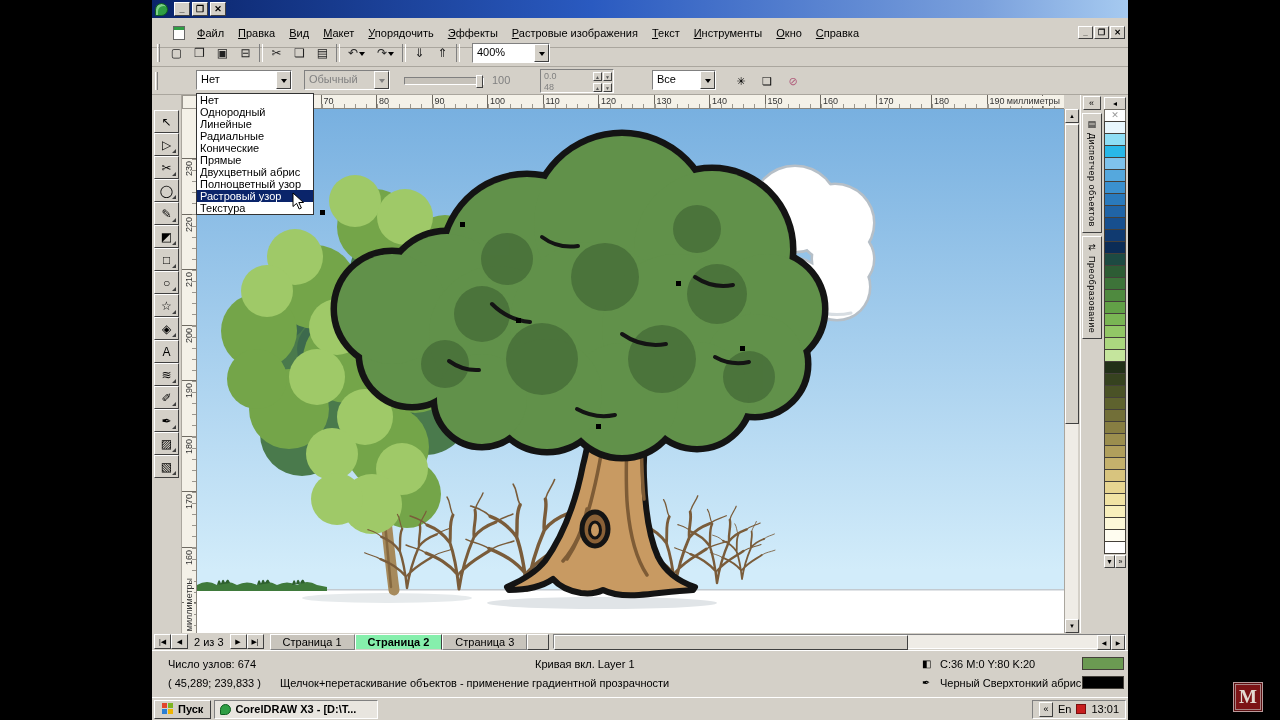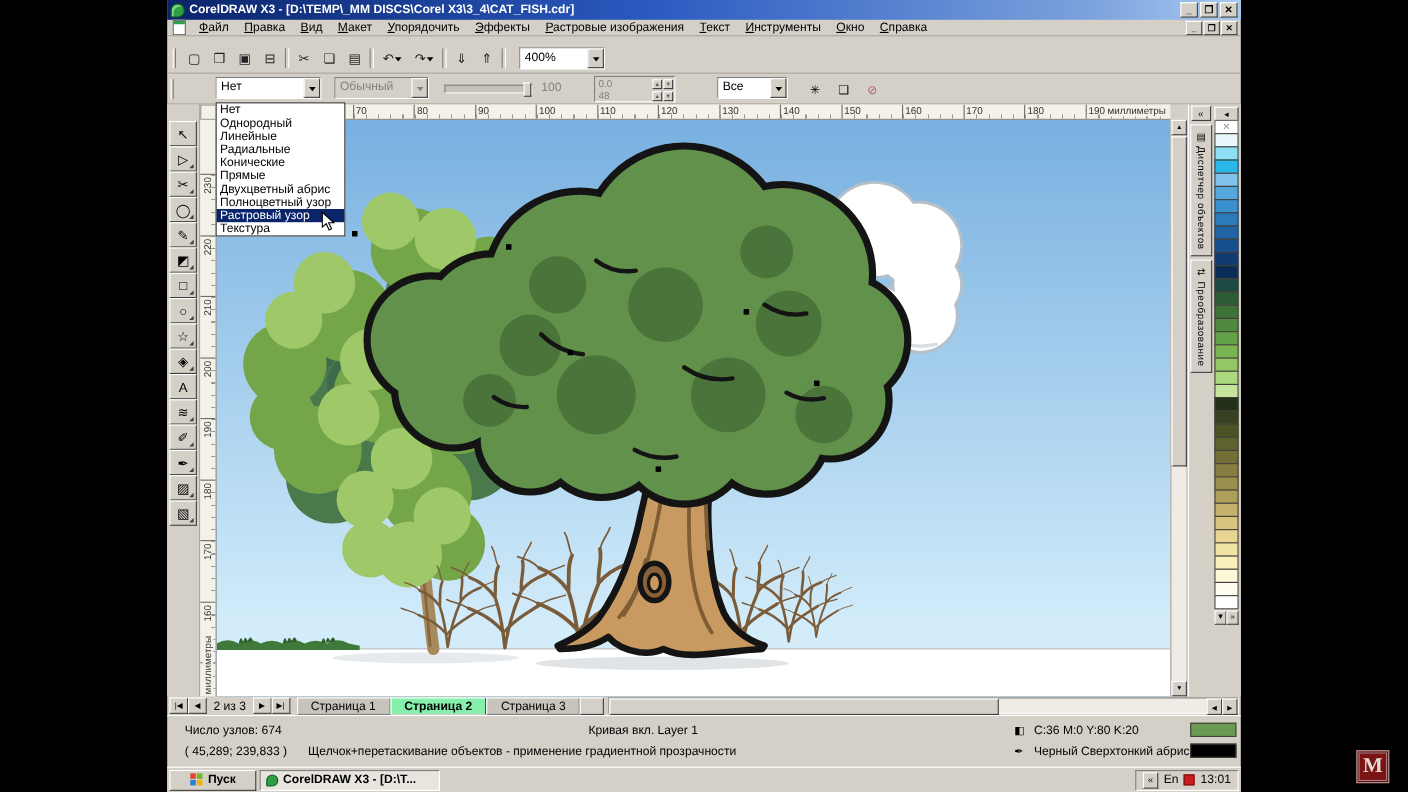--- a/index.html
+++ b/index.html
@@ -16,21 +16,21 @@
 
   
   .titlebar { position:absolute; top:0; left:0; right:0; height:18px;
     background:linear-gradient(90deg,#0a246a 0%,#2a5ac0 45%,#7aa0dc 85%,#a6caf0 100%);
     display:flex; align-items:center; padding:0 3px; color:#fff; }
   .app-icon { width:13px; height:13px; margin-right:4px; background:#2f9e44; border-radius:50% 50% 50% 10%; border:1px solid #0f5f1f; box-shadow: inset 2px 2px 0 #7fd08a; }
   .title-text { flex:1; font-weight:bold; font-size:11px; white-space:nowrap; overflow:hidden; }
   .win-btn { width:16px; height:14px; margin-left:2px; display:flex; align-items:center; justify-content:center; font-size:9px; font-weight:bold; color:#000; }
 
   
-  .menubar { position:absolute; top:18px; left:0; right:0; height:15px; display:flex; align-items:center; padding-left:3px; border-bottom:1px solid #aaa69e; }
+  .menubar { position:absolute; top:18px; left:0; right:0; height:30px; display:flex; align-items:center; padding-left:19px; border-bottom:1px solid #aaa69e; }
   .mdi-doc-icon { width:12px; height:14px; background:#fff; border:1px solid #666; margin:0 5px 0 2px; box-shadow: inset 0 3px 0 #2f9e44; }
   .menu-item { display:inline-block; padding:3px 7px; white-space:nowrap; }
   .menu-item::first-letter { text-decoration:underline; }
   .mdi-btns { margin-left:auto; display:flex; margin-right:3px; }
   .mdi-btn { width:15px; height:13px; margin-left:1px; display:flex; align-items:center; justify-content:center; font-size:8px; font-weight:bold; }
 
   
   .stdbar { position:absolute; top:40px; left:0; right:0; height:27px; display:flex; align-items:center; padding-left:4px; border-bottom:1px solid #aaa69e; }
   .grip { width:3px; height:18px; margin:0 5px 0 1px; border-left:1px solid #fff; border-right:1px solid #808080; }
   .tbtn { width:23px; height:22px; display:flex; align-items:center; justify-content:center; font-size:12px; color:#222; }
@@ -129,41 +129,40 @@
   #st-coords { left:16px; top:26px; }
   #st-hint { left:128px; top:26px; }
   #st-outline-icon { left:770px; top:26px; font-size:10px; }
   #st-outline { left:788px; top:26px; }
   .st-swatch { position:absolute; left:930px; width:42px; height:13px; border:1px solid #44403a; }
   #st-fill-swatch { top:6px; }
   #st-outline-swatch { top:25px; }
 
   
   .taskbar { position:absolute; top:697px; left:0; width:976px; height:23px; border-top:1px solid #fff; background:#d4d0c8; display:flex; align-items:center; padding:0 2px; gap:3px; }
-  .start-btn { height:19px; padding:0 18px; display:flex; align-items:center; gap:4px; font-weight:bold; flex:none; }
+  .start-btn { height:19px; padding:0 7px; display:flex; align-items:center; gap:4px; font-weight:bold; flex:none; }
   .start-flag { width:12px; height:12px; display:grid; grid-template-columns:5px 5px; grid-template-rows:5px 5px; gap:1px; }
   .start-flag i { display:block; }
   .task-btn { height:19px; width:164px; display:flex; align-items:center; gap:4px; padding:0 5px; background:#e8e5df; font-weight:bold; white-space:nowrap; overflow:hidden; flex:none; }
   .task-icon { width:11px; height:11px; background:#2f9e44; border-radius:50% 50% 50% 10%; border:1px solid #0f5f1f; flex:none; }
   .tray { margin-left:auto; height:19px; display:flex; align-items:center; gap:5px; padding:0 6px; }
   .tray-collapse { width:14px; height:15px; text-align:center; line-height:13px; font-size:9px; }
   .tray-red { width:10px; height:10px; background:#c81e1e; border:1px solid #7a0f0f; }
 
   
   #watermark { position:absolute; left:1233px; top:682px; width:30px; height:30px; background:#7c1416; border:1px solid #b99a9a; box-shadow: inset 0 0 0 1px #5a0e10, inset 0 0 0 2px #a98484; display:flex; align-items:center; justify-content:center; color:#e3dbd2; font-family:"Liberation Serif",serif; font-size:19px; font-weight:bold; }
 </style>
 </head>
 <body>
 
 <div id="stage">
 <div id="app">
 
   <div class="titlebar">
     <div class="app-icon"></div>
-    <div class="title-text">CorelDRAW X3 - [D:\TEMP\_MM DISCS\Corel X3\3_4\CAT_FISH.cdr]</div>
     <div style="display:flex">
 
     <div class="win-btn r">_</div>
           <div class="win-btn r">❐</div>
           <div class="win-btn r">✕</div>
         </div>
   </div>
 
   <div class="menubar">
     <div class="mdi-doc-icon"></div>

